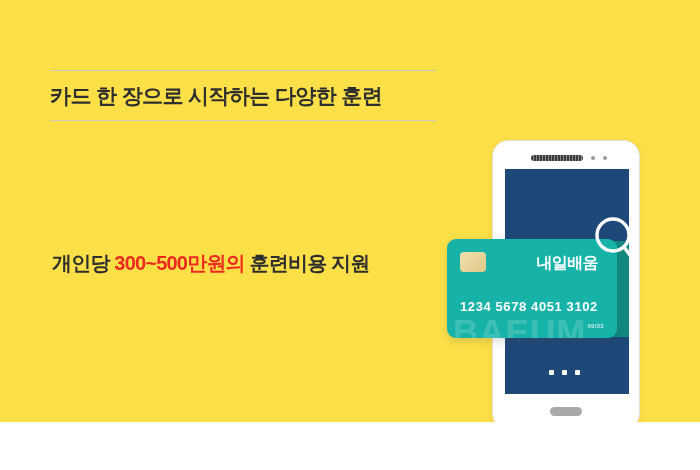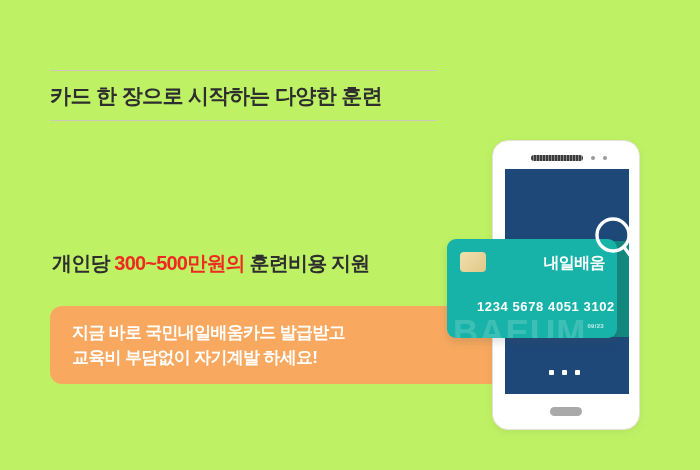--- a/index.html
+++ b/index.html
@@ -3,23 +3,23 @@
 <meta charset="utf-8">
 <style>
   html, body {
     margin: 0;
     padding: 0;
     background: #ffffff;
   }
   #banner {
     position: relative;
     width: 700px;
-    height: 470px;
+    height: 422px;
     overflow: hidden;
-    background: #bef264;
+    background: #fde047;
     font-family: "Liberation Sans", "DejaVu Sans", sans-serif;
     -webkit-font-smoothing: antialiased;
   }
 
   
   .tagline-wrap {
     position: absolute;
     left: 50px;
     top: 70px;
     width: 386px;
@@ -200,38 +200,37 @@
     position: absolute;
     left: 13px;
     top: 13px;
     width: 26px;
     height: 20px;
     border-radius: 4px;
     background: linear-gradient(135deg,#f0e0ac,#e0c888);
   }
   .card-brand {
     position: absolute;
-    right: 12px;
+    right: 19px;
     top: 14px;
     font-size: 16px;
     font-weight: 700;
     color: #ffffff;
     letter-spacing: -0.6px;
     white-space: nowrap;
   }
   .card-number {
     position: absolute;
     left: 13px;
     top: 60px;
     font-size: 13px;
     font-weight: 700;
     color: #ffffff;
     letter-spacing: 0.6px;
     white-space: nowrap;
-    margin-left: 17px;
   }
   .card-expiry {
     position: absolute;
     right: 13px;
     bottom: 9px;
     font-size: 6px;
     font-weight: 700;
     color: rgba(255,255,255,0.75);
     letter-spacing: 0.3px;
   }
@@ -241,24 +240,20 @@
 
 <div id="banner">
 
   <div class="tagline-wrap">
     <div class="tagline">카드 한 장으로 시작하는 다양한 훈련</div>
   </div>
 
 
   <div class="subline"><span>개인당 </span><span class="amount">300~500만원의</span><span> 훈련비용 지원</span></div>
 
-  <div class="callout">
-    <div class="callout-line">지금 바로 국민내일배움카드 발급받고</div>
-    <div class="callout-line">교육비 부담없이 자기계발 하세요!</div>
-  </div>
 
   <div class="phone">
     <div class="phone-speaker"></div>
     <div class="phone-dot d1"></div>
     <div class="phone-dot d2"></div>
     <div class="phone-screen">
       <div class="screen-teal"></div>
       <div class="screen-dots">
         <i></i>
         <i></i>

